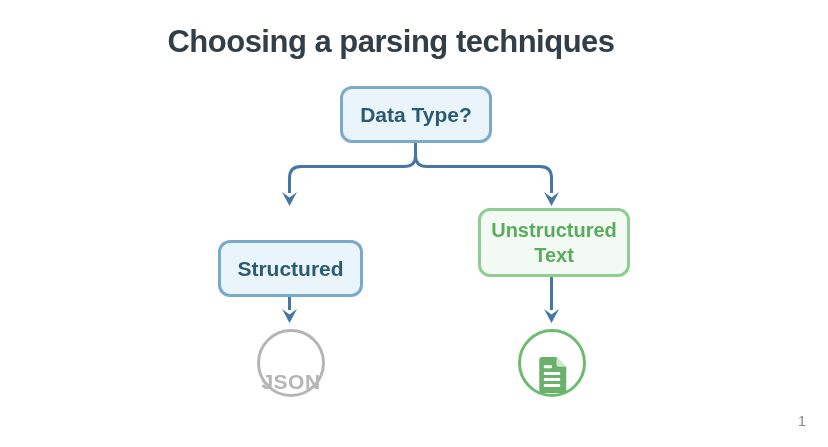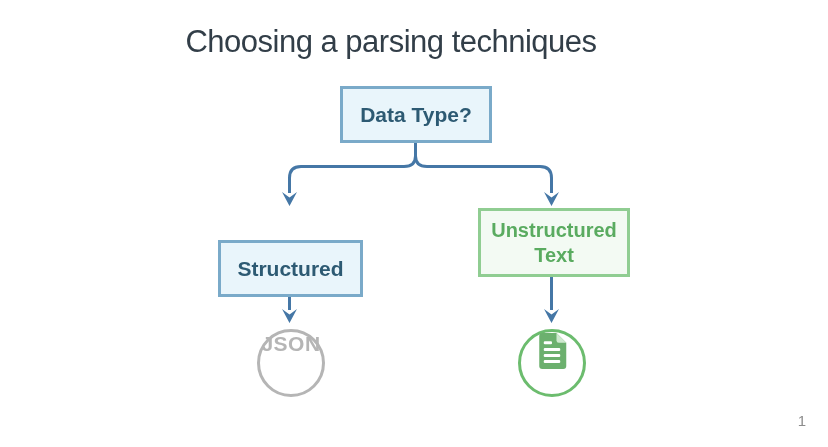--- a/index.html
+++ b/index.html
@@ -14,40 +14,40 @@
     overflow: hidden;
   }
 
   .slide-title {
     position: absolute;
     top: 24px;
     left: 0;
     width: 782px;
     text-align: center;
     font-size: 31px;
-    font-weight: normal;
+    font-weight: bold;
     letter-spacing: -0.5px;
     color: #323e48;
   }
 
   .connector-layer {
     position: absolute;
     top: 0; left: 0;
     width: 828px;
     height: 447px;
     pointer-events: none;
   }
 
   .node {
     position: absolute;
     display: flex;
     align-items: center;
     justify-content: center;
     text-align: center;
-    border-radius: 0;
+    border-radius: 12px;
     font-weight: bold;
   }
 
   .node-blue {
     background: #e9f5fb;
     border: 3px solid #7aaac9;
     color: #2d5a73;
     font-size: 21px;
   }
 
@@ -62,21 +62,21 @@
   #node-data-type   { left: 340px; top: 86px;  width: 152px; height: 57px; }
   #node-structured  { left: 218px; top: 210px; width: 145px; height: 57px; margin-top: 30px; }
   #node-unstructured{ left: 478px; top: 208px; width: 152px; height: 69px; padding: 0 4px; }
 
   .leaf-circle {
     position: absolute;
     width: 68px;
     height: 68px;
     border-radius: 50%;
     display: flex;
-    align-items: flex-start;
+    align-items: flex-end;
     justify-content: center;
   }
 
   #leaf-json {
     left: 257px; top: 329px;
     border: 3px solid #b5b5b5;
     color: #b5b5b5;
     font-size: 21px;
     font-weight: bold;
     letter-spacing: 0.5px;

